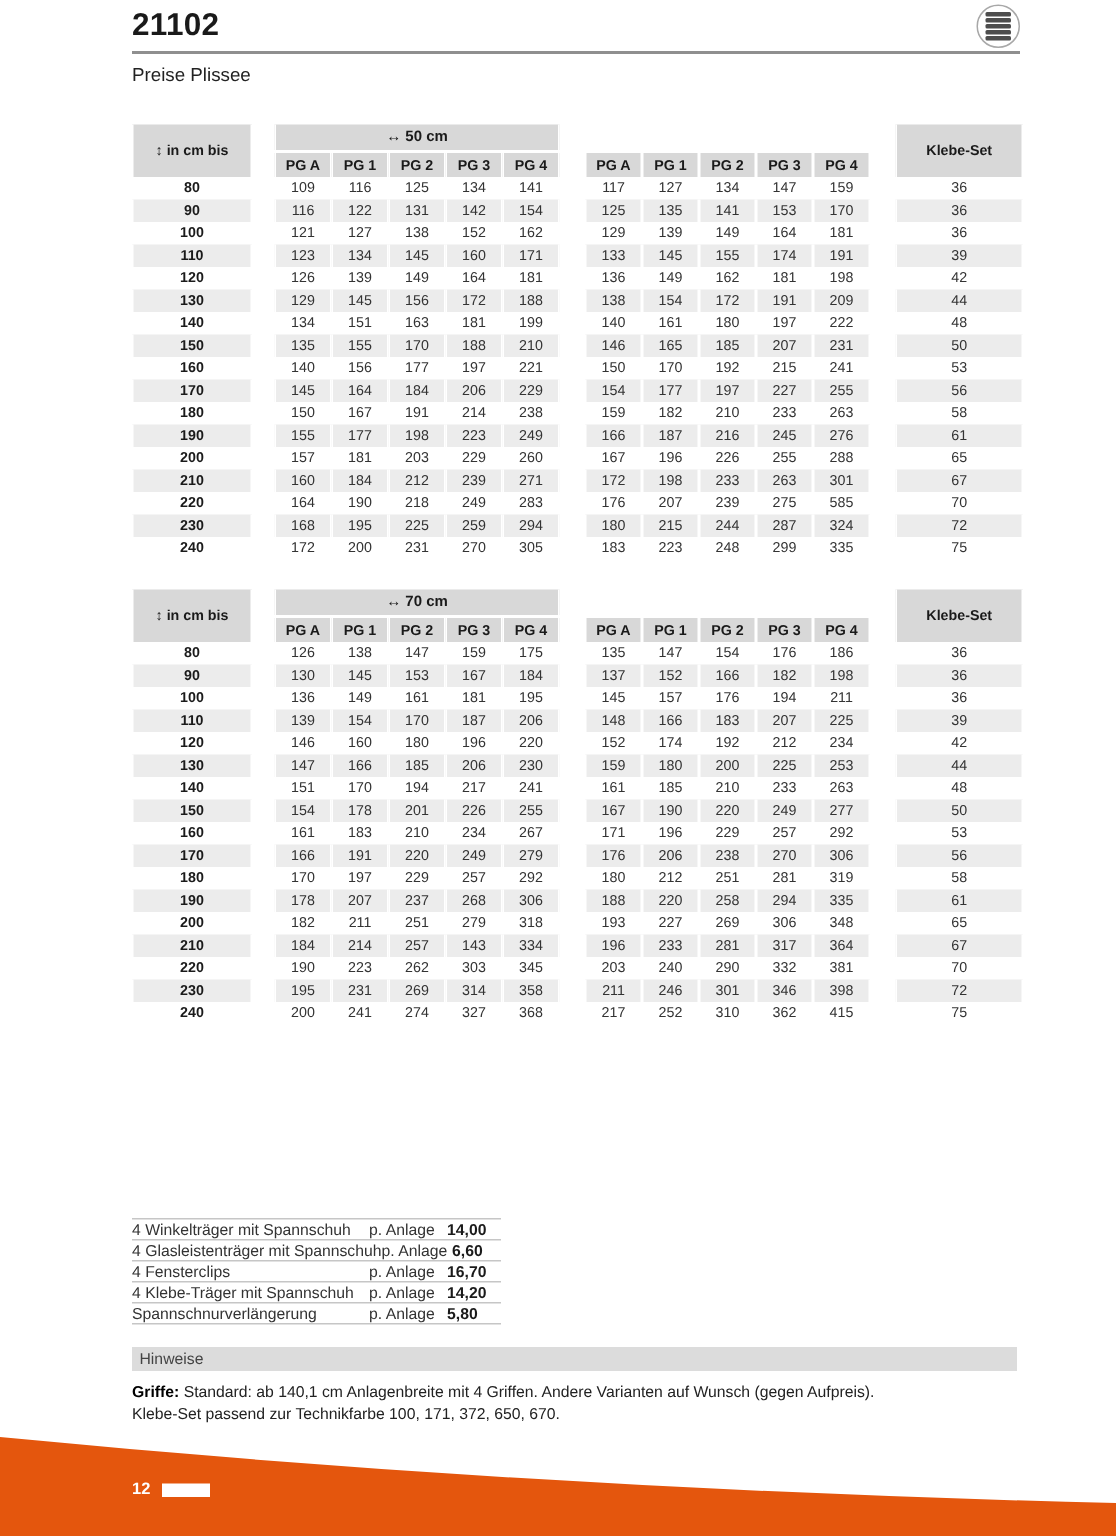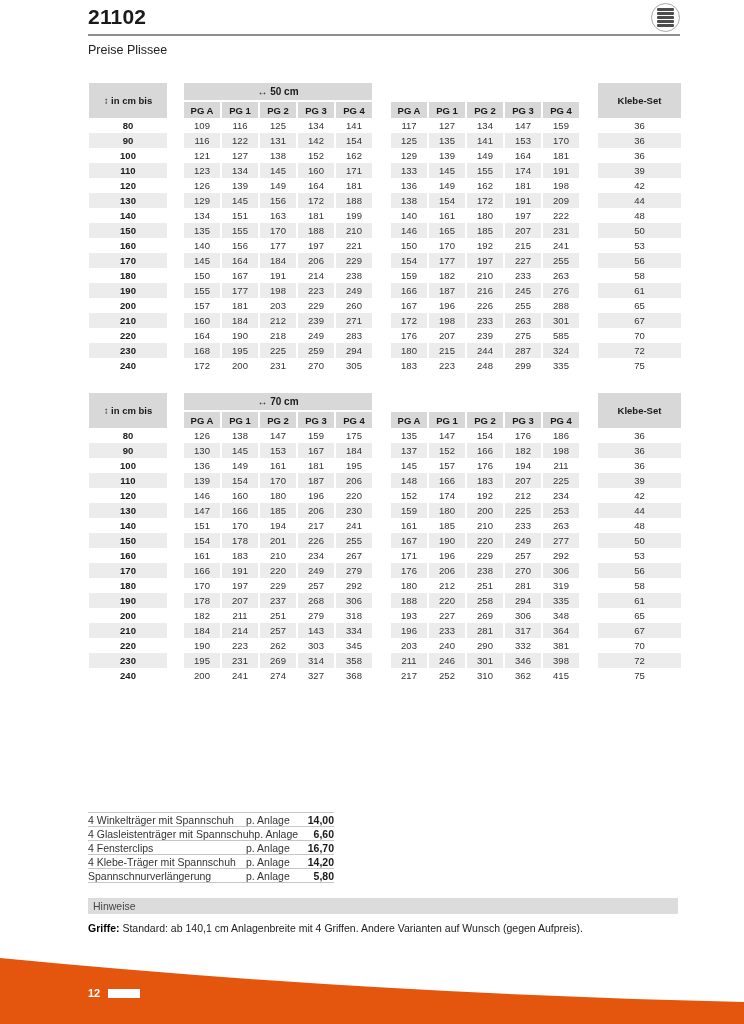--- a/index.html
+++ b/index.html
@@ -26,21 +26,21 @@
   .stripe { background:#ececec; border-left:1px solid #fff; border-right:1px solid #fff; }
   .hcol { font-weight:bold; color:#1a1a1a; }
 
   
   #sur-bar { position:absolute; left:88px; top:793px; width:512px; height:15px; background:#dcdcdc;
              font-size:10.5px; color:#333; line-height:15px; padding-left:5px; }
   #sur-list { position:absolute; left:88px; top:812px; width:246px; border-top:1px solid #c6c6c6; font-size:10.5px; }
   .sur-row { display:flex; align-items:center; height:14px; border-bottom:1px solid #c6c6c6; }
   .sur-label { flex:1; white-space:nowrap; }
   .sur-unit  { width:52px; white-space:nowrap; }
-  .sur-price { width:36px; text-align:right; font-weight:bold; color:#1a1a1a; }
+  .sur-price { width:36px; text-align:left; font-weight:bold; color:#1a1a1a; }
 
   
   #notes-bar { position:absolute; left:88px; top:898px; width:590px; height:16px; background:#dcdcdc;
                font-size:10.5px; color:#444; line-height:16px; padding-left:5px; }
   #notes-text { position:absolute; left:88px; top:921px; width:600px; font-size:10.5px; line-height:15px; color:#222; }
   #notes-text b { color:#000; }
 
   
   #footer-svg { position:absolute; left:0; top:954px; width:744px; height:70px; display:block; }
   #page-num { position:absolute; left:88px; top:987px; font-size:11px; font-weight:bold; color:#fff; }
@@ -525,20 +525,21 @@
       <div class="sur-row">
      <span class="sur-label">Spannschnurverlängerung</span>
      <span class="sur-unit">p.  Anlage</span>
      <span class="sur-price">5,80</span>
    </div>
     </div>
 
   <div id="notes-bar">Hinweise</div>
   <div id="notes-text">
     <div><b>Griffe:</b><span> Standard: ab 140,1 cm Anlagenbreite mit 4 Griffen. Andere Varianten auf Wunsch (gegen Aufpreis).</span></div>
+    <div>Klebe-Set passend zur Technikfarbe 100, 171, 372, 650, 670.</div>
   </div>
 
   <svg id="footer-svg" viewBox="0 0 744 70" preserveAspectRatio="none">
     <path id="swoosh-path" d="M0,4 Q 360,39 744,48 L744,70 L0,70 Z" fill="#e4560d"></path>
   </svg>
   <div id="page-num">12</div>
   <div id="logo-rect"></div>
 
 </div>
 

